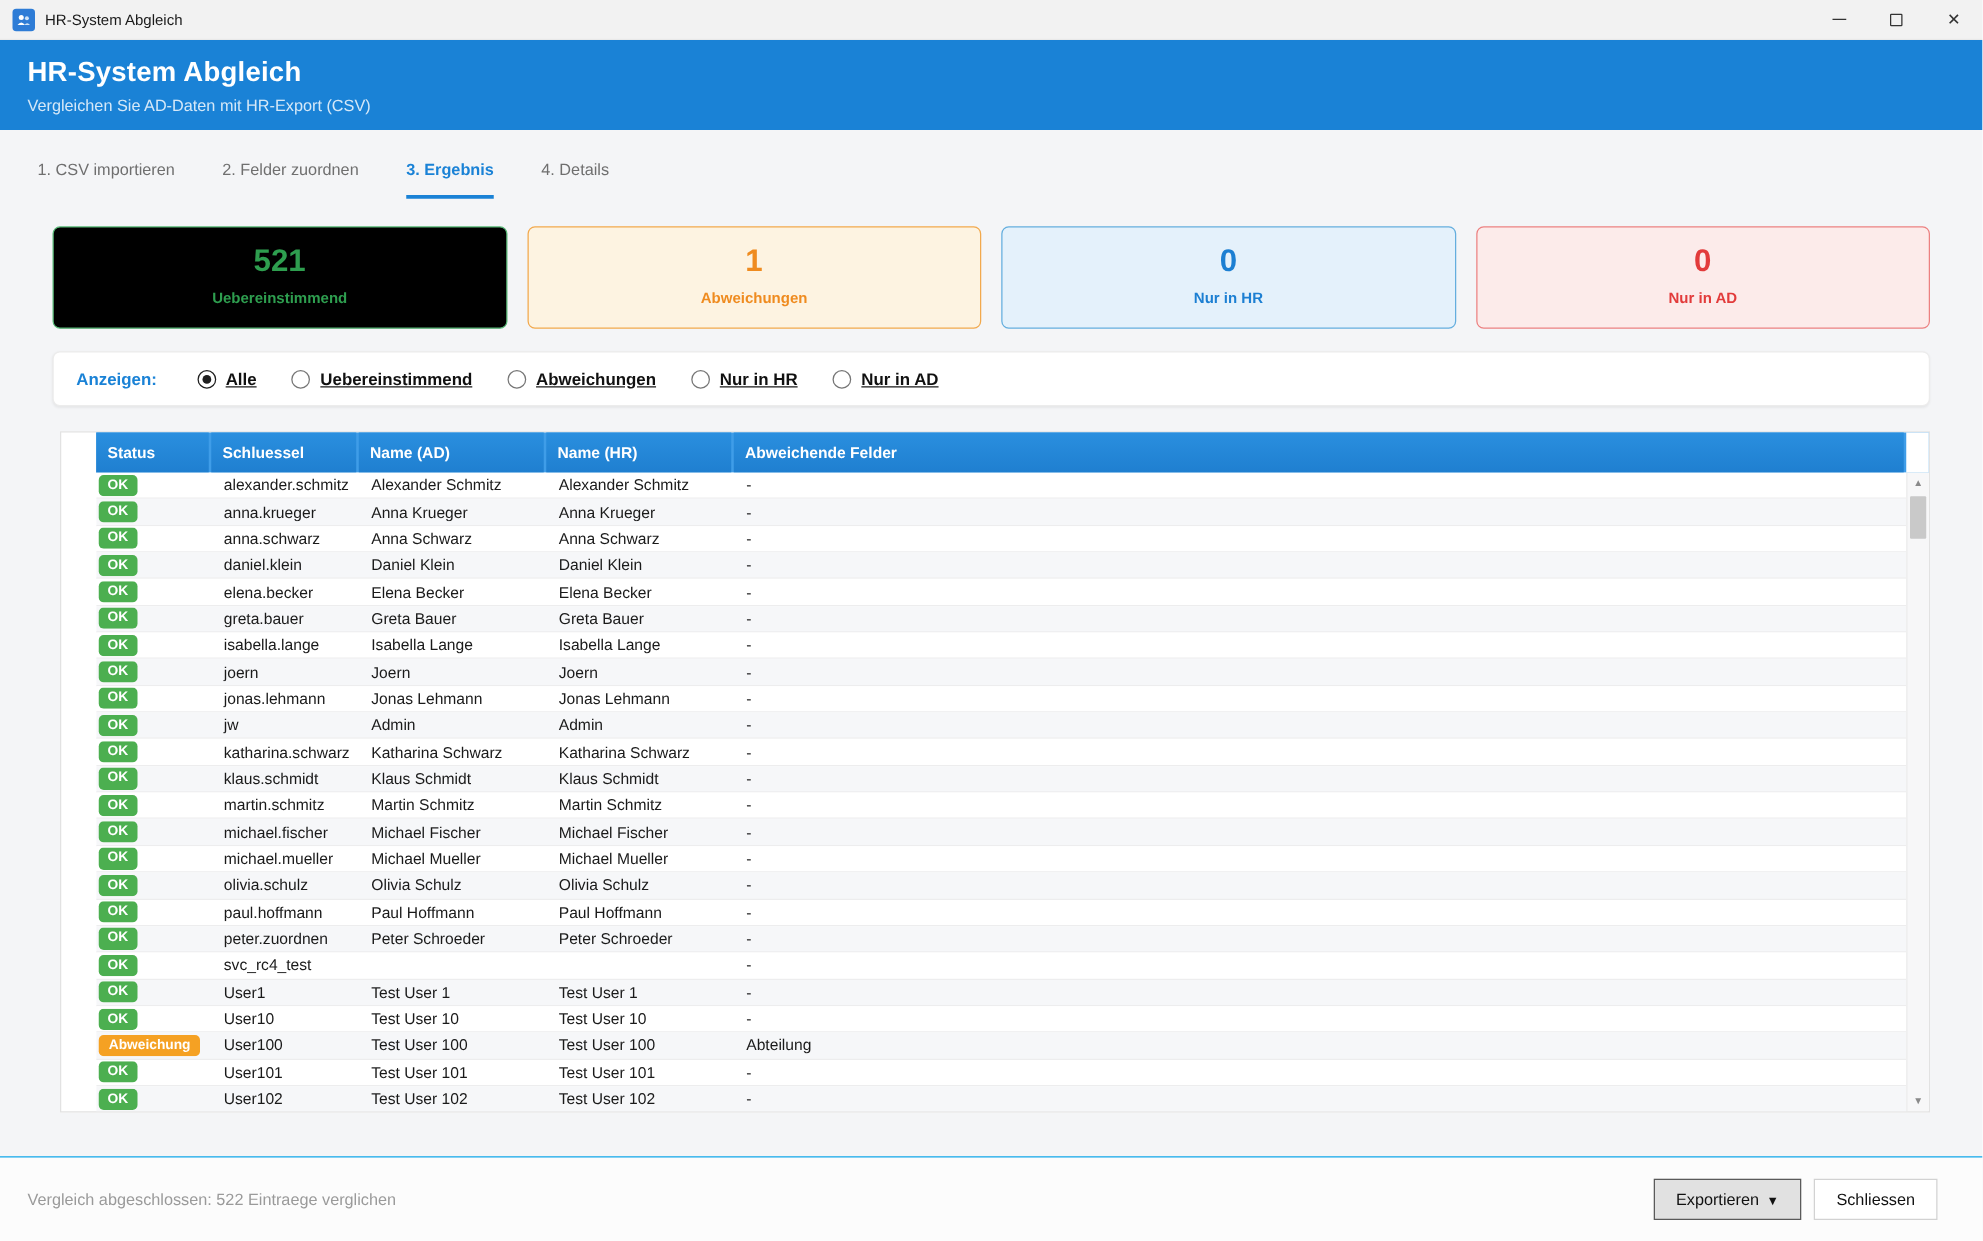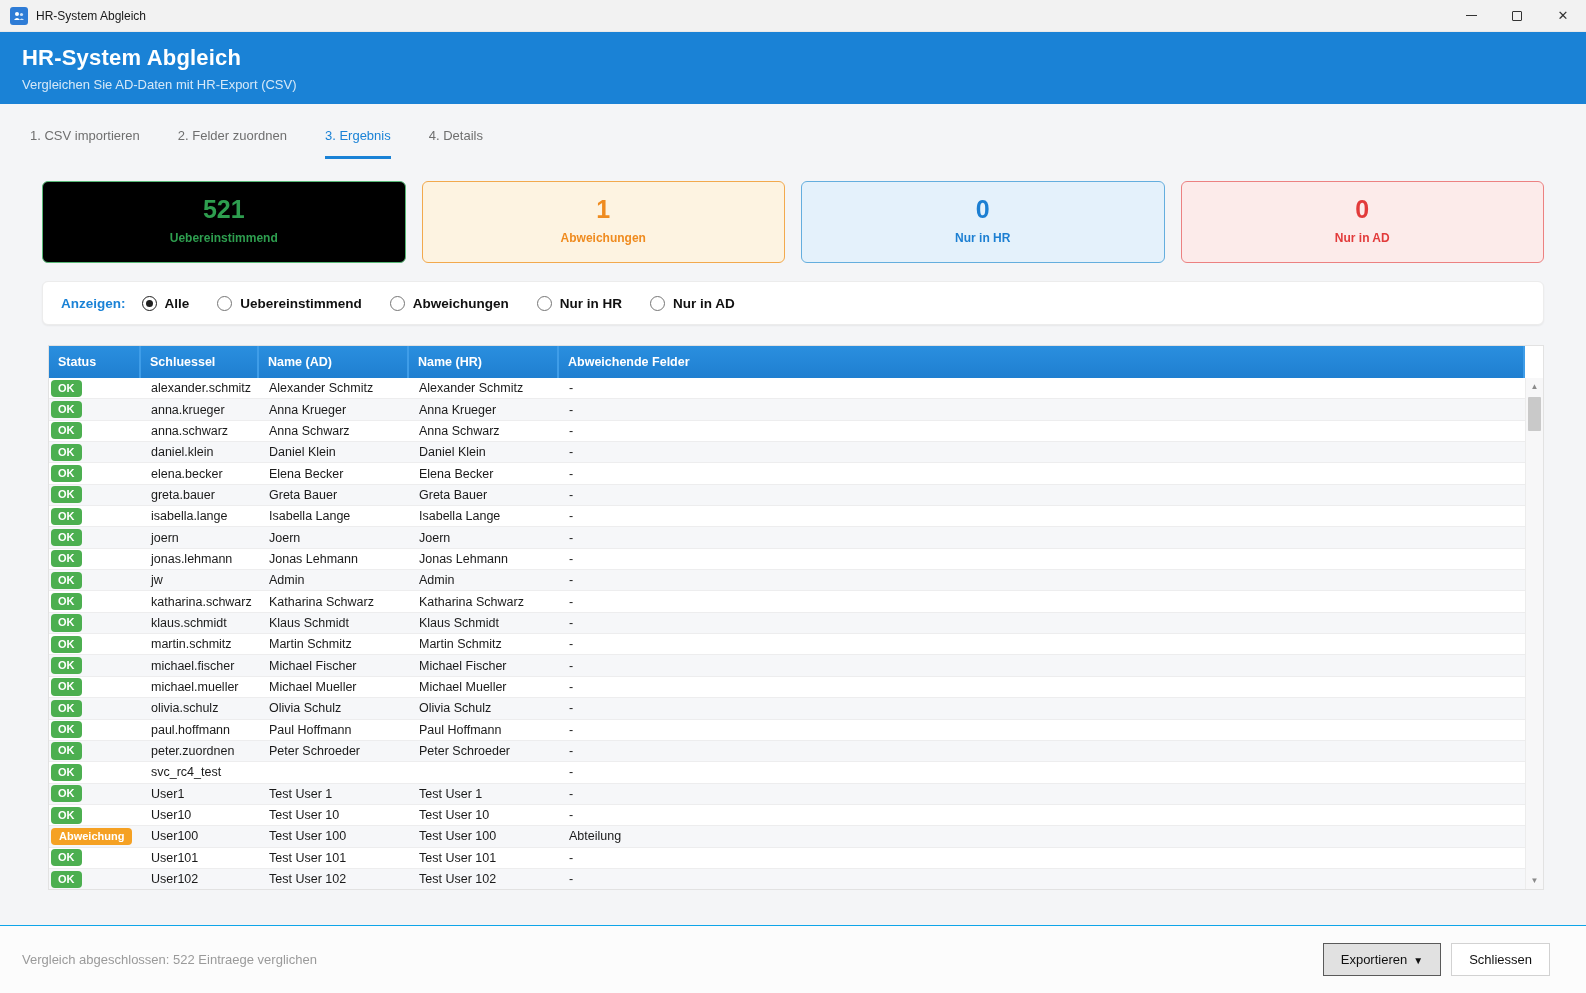--- a/index.html
+++ b/index.html
@@ -17,39 +17,39 @@
   .glyph-close { font-size:13px; line-height:1; }
 
   
   .hero { height:72px; background:#1a82d6; padding:13px 0 0 22px; }
   .hero h1 { color:#fff; font-size:22px; font-weight:bold; letter-spacing:0.2px; }
   .hero .sub { color:rgba(255,255,255,0.82); font-size:13px; margin-top:6px; }
 
   
   .tabs { display:flex; gap:38px; padding:24px 0 0 30px; }
   .tab { font-size:13px; color:#6f6f6f; padding-bottom:13px; cursor:default; }
-  .tab.active { color:#1a82d6; font-weight:normal; border-bottom:3px solid #1a82d6; }
+  .tab.active { color:#1a82d6; font-weight:bold; border-bottom:3px solid #1a82d6; }
 
   
   .cards { display:flex; gap:16px; margin:22px 42px 0 42px; }
   .card { flex:1; height:82px; border-radius:6px; border:1px solid; text-align:center; padding-top:13px; }
   .card .num { font-size:25px; font-weight:bold; }
   .card .lbl { font-size:12px; font-weight:bold; margin-top:7px; }
 
   
   .filterbar { margin:18px 42px 0 42px; background:#fff; border-radius:6px; height:44px; display:flex; align-items:center; padding-left:18px; box-shadow:0 1px 2px rgba(0,0,0,0.06); border:1px solid #ececec; }
-  .filter-label { color:#1a82d6; font-weight:bold; font-size:13.5px; margin-right:16px; }
+  .filter-label { color:#1a82d6; font-weight:bold; font-size:13.5px; margin-right:32px; }
   .radio-opt { display:flex; align-items:center; margin-right:28px; cursor:default; }
   .radio { width:15px; height:15px; border-radius:50%; border:1px solid #767676; background:#fff; margin-right:8px; position:relative; flex:0 0 auto; }
   .radio.checked { border:1.5px solid #1f1f1f; }
   .radio.checked::after { content:""; position:absolute; left:3px; top:3px; width:7px; height:7px; border-radius:50%; background:#1f1f1f; }
   .radio-opt span.txt { font-size:13.5px; font-weight:bold; color:#111; }
 
   
-  .tablewrap { margin:20px 42px 0 48px; background:#fff; border:1px solid #e2e2e2; height:545px; display:flex; flex-direction:column; }
+  .tablewrap { margin:20px 42px 0 48px; background:#fff; border:1px solid #e2e2e2; height:545px; display:flex; flex-direction:column;padding-left:28px; }
   .thead { display:grid; grid-template-columns:92px 118px 150px 150px 1fr 18px; height:32px; background:#3f9de8; flex:0 0 auto; }
   .th { background:linear-gradient(180deg,#2a8fdf,#1f7fd0); color:#fff; font-size:12.5px; font-weight:bold; display:flex; align-items:center; padding-left:9px; margin-right:2px; }
   .th-spacer { background:#fff; margin:0; }
   .tbody { flex:1; display:flex; overflow:hidden; }
   .rows { flex:1; overflow:hidden; }
   .row { display:grid; grid-template-columns:92px 118px 150px 150px 1fr; height:21.35px; align-items:center; font-size:12.5px; border-bottom:1px solid #ededee; background:#fff; }
   .row.even { background:#f6f7f9; }
   .cell { padding-left:10px; white-space:nowrap; overflow:hidden; }
   .cell.status { padding-left:2px; }
   .badge { display:inline-block; border-radius:4px; color:#fff; font-size:11px; font-weight:bold; padding:2px 7px 3px 7px; line-height:1.1; }
@@ -123,21 +123,21 @@
       <div class="lbl" style="color: rgb(28, 127, 210);">Nur in HR</div>
     </div>
     <div class="card" style="background: rgb(252, 235, 234); border-color: rgb(236, 129, 129);">
       <div class="num" style="color: rgb(226, 59, 59);">0</div>
       <div class="lbl" style="color: rgb(226, 59, 59);">Nur in AD</div>
     </div>
   </div>
 
 <div class="filterbar">
   <span class="filter-label">Anzeigen:</span>
-  <div style="display:flex;align-items:center;">
+  <div style="display:flex;align-items:center;text-decoration:underline;">
       <div class="radio-opt">
         <span class="radio checked"></span>
         <span class="txt">Alle</span>
       </div>
       <div class="radio-opt">
         <span class="radio"></span>
         <span class="txt">Uebereinstimmend</span>
       </div>
       <div class="radio-opt">
         <span class="radio"></span>

